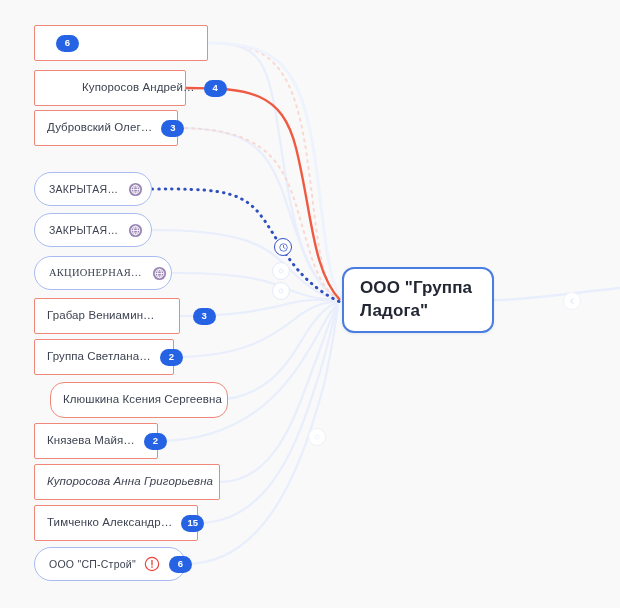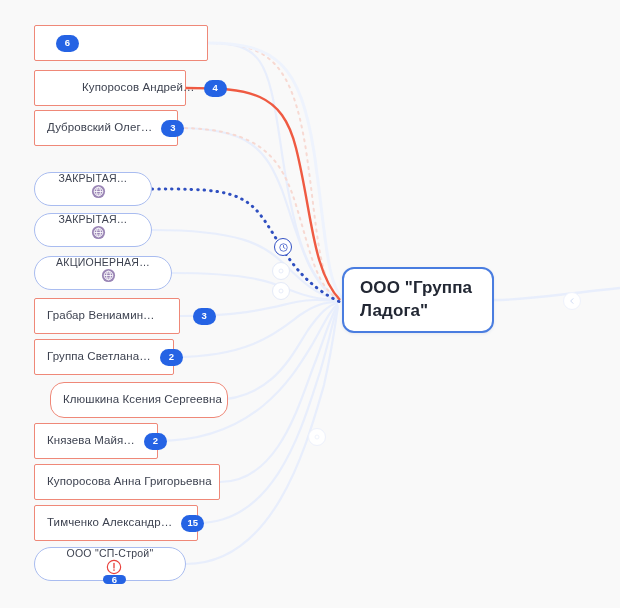--- a/index.html
+++ b/index.html
@@ -38,21 +38,20 @@
     border-radius: 2px;
     height: 36px;
     padding: 0 12px;
   }
   
   .node.pill {
     border: 1.5px solid #a9bcf0;
     border-radius: 20px;
     height: 34px;
     padding: 0 14px;
-    flex-direction: column;
   }
   
   .node.center {
     border: 2px solid #4a7de0;
     border-radius: 12px;
     padding: 12px 16px;
     align-items: flex-start;
     flex-direction: column;
     justify-content: center;
     box-shadow: 0 1px 3px rgba(60,90,160,0.10);
@@ -225,21 +224,21 @@
           <svg width="15" height="15" viewBox="0 0 16 16">
             <circle cx="8" cy="8" r="7" fill="#9a85b5"></circle>
             <circle cx="8" cy="8" r="4.6" fill="none" stroke="#ffffff" stroke-width="0.9"></circle>
             <ellipse cx="8" cy="8" rx="2.1" ry="4.6" fill="none" stroke="#ffffff" stroke-width="0.9"></ellipse>
             <line x1="3.4" y1="8" x2="12.6" y2="8" stroke="#ffffff" stroke-width="0.9"></line>
             <line x1="4.2" y1="5.4" x2="11.8" y2="5.4" stroke="#ffffff" stroke-width="0.7"></line>
             <line x1="4.2" y1="10.6" x2="11.8" y2="10.6" stroke="#ffffff" stroke-width="0.7"></line>
           </svg>
         </span>
       </div>
-      <div class="node pill" style="left: 34px; top: 256px; width: 138px;">
+      <div class="node pill" style="left: 34px; top: 256px; width: 138px; font-family: Liberation Serif, serif;">
         <span class="node-label">АКЦИОНЕРНАЯ…</span>
         <span class="globe-icon">
           <svg width="15" height="15" viewBox="0 0 16 16">
             <circle cx="8" cy="8" r="7" fill="#9a85b5"></circle>
             <circle cx="8" cy="8" r="4.6" fill="none" stroke="#ffffff" stroke-width="0.9"></circle>
             <ellipse cx="8" cy="8" rx="2.1" ry="4.6" fill="none" stroke="#ffffff" stroke-width="0.9"></ellipse>
             <line x1="3.4" y1="8" x2="12.6" y2="8" stroke="#ffffff" stroke-width="0.9"></line>
             <line x1="4.2" y1="5.4" x2="11.8" y2="5.4" stroke="#ffffff" stroke-width="0.7"></line>
             <line x1="4.2" y1="10.6" x2="11.8" y2="10.6" stroke="#ffffff" stroke-width="0.7"></line>
           </svg>
@@ -253,21 +252,21 @@
         <span class="node-label">Группа Светлана…</span>
         <span class="badge">2</span>
       </div>
       <div class="node rect" style="left: 50px; top: 382px; width: 178px; border-radius: 14px;">
         <span class="node-label">Клюшкина Ксения Сергеевна</span>
       </div>
       <div class="node rect" style="left: 34px; top: 423px; width: 124px;">
         <span class="node-label">Князева Майя…</span>
         <span class="badge">2</span>
       </div>
-      <div class="node rect" style="left: 34px; top: 464px; width: 186px;">
+      <div class="node rect" style="left: 34px; top: 464px; width: 186px; font-style: italic;">
         <span class="node-label">Купоросова Анна Григорьевна</span>
       </div>
       <div class="node rect" style="left: 34px; top: 505px; width: 164px; text-align: center;">
         <span class="node-label">Тимченко Александр…</span>
         <span class="badge">15</span>
       </div>
       <div class="node pill" style="left: 34px; top: 547px; width: 152px;">
         <span class="node-label">ООО "СП-Строй"</span>
         <span class="warn-icon">
           <svg width="16" height="16" viewBox="0 0 18 18">

